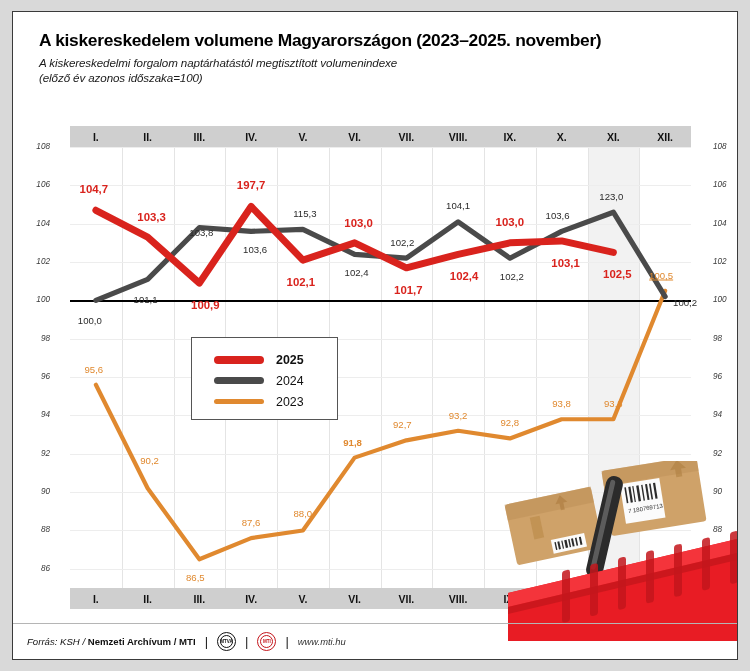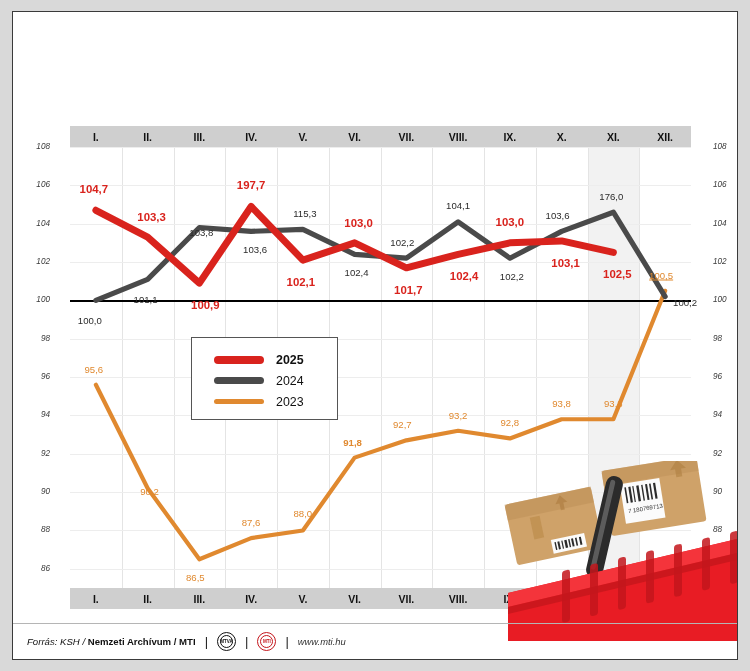--- a/index.html
+++ b/index.html
@@ -114,20 +114,25 @@
     border: 1px solid currentColor; display: flex;
     align-items: center; justify-content: center;
   }
   #footer .url { font-size: 9.4px; font-style: italic; color: #333; }
 </style>
 </head>
 <body>
 
 <div id="card">
 
+  <div id="header">
+    <div id="title">A kiskereskedelem volumene Magyarországon (2023–2025. november)</div>
+    <div class="subtitle">A kiskereskedelmi forgalom naptárhatástól megtisztított volumenindexe</div>
+    <div class="subtitle second">(előző év azonos időszaka=100)</div>
+  </div>
 
   <div id="plot-wrap">
     <div id="axis-top">
         <div class="month-cell" style="left: 0px;">I.</div>
         <div class="month-cell" style="left: 51.75px;">II.</div>
         <div class="month-cell" style="left: 103.5px;">III.</div>
         <div class="month-cell" style="left: 155.25px;">IV.</div>
         <div class="month-cell" style="left: 207px;">V.</div>
         <div class="month-cell" style="left: 258.75px;">VI.</div>
         <div class="month-cell" style="left: 310.5px;">VII.</div>
@@ -183,24 +188,24 @@
         <div class="dlabel y2024" style="left: 31.875px; top: 194.391px;">100,0</div>
         <div class="dlabel y2024" style="left: 87.625px; top: 173.3px;">101,1</div>
         <div class="dlabel y2024" style="left: 143.375px; top: 85.5304px; margin-top: 20px;">103,8</div>
         <div class="dlabel y2024" style="left: 197.125px; top: 123.365px;">103,6</div>
         <div class="dlabel y2024" style="left: 246.875px; top: 87.4478px;">115,3</div>
         <div class="dlabel y2024" style="left: 298.625px; top: 146.374px;">102,4</div>
         <div class="dlabel y2024" style="left: 344.375px; top: 116.209px;">102,2</div>
         <div class="dlabel y2024" style="left: 400.125px; top: 78.7783px;">104,1</div>
         <div class="dlabel y2024" style="left: 453.875px; top: 150.209px;">102,2</div>
         <div class="dlabel y2024" style="left: 499.625px; top: 89.3652px;">103,6</div>
-        <div class="dlabel y2024" style="left: 553.375px; top: 70.1913px;">176,0</div>
+        <div class="dlabel y2024" style="left: 553.375px; top: 70.1913px;">123,0</div>
         <div class="dlabel y2024" style="left: 627.125px; top: 175.557px;">100,2</div>
         <div class="dlabel y2023" style="left: 35.875px; top: 242.757px;">95,6</div>
-        <div class="dlabel y2023" style="left: 91.625px; top: 365px;">90,2</div>
+        <div class="dlabel y2023" style="left: 91.625px; top: 334px;">90,2</div>
         <div class="dlabel y2023" style="left: 137.375px; top: 451.239px;">86,5</div>
         <div class="dlabel y2023" style="left: 193.125px; top: 396.148px;">87,6</div>
         <div class="dlabel y2023" style="left: 244.875px; top: 387.478px;">88,0</div>
         <div class="dlabel y2023" style="left: 294.625px; top: 315.617px; font-weight: bold;">91,8</div>
         <div class="dlabel y2023" style="left: 344.375px; top: 298.361px;">92,7</div>
         <div class="dlabel y2023" style="left: 400.125px; top: 288.774px;">93,2</div>
         <div class="dlabel y2023" style="left: 451.875px; top: 296.443px;">92,8</div>
         <div class="dlabel y2023" style="left: 503.625px; top: 277.27px;">93,8</div>
         <div class="dlabel y2023" style="left: 555.375px; top: 277.27px;">93,8</div>
         <div class="dlabel y2023" style="left: 603.125px; top: 148.804px; text-decoration: underline;">100,5</div>

